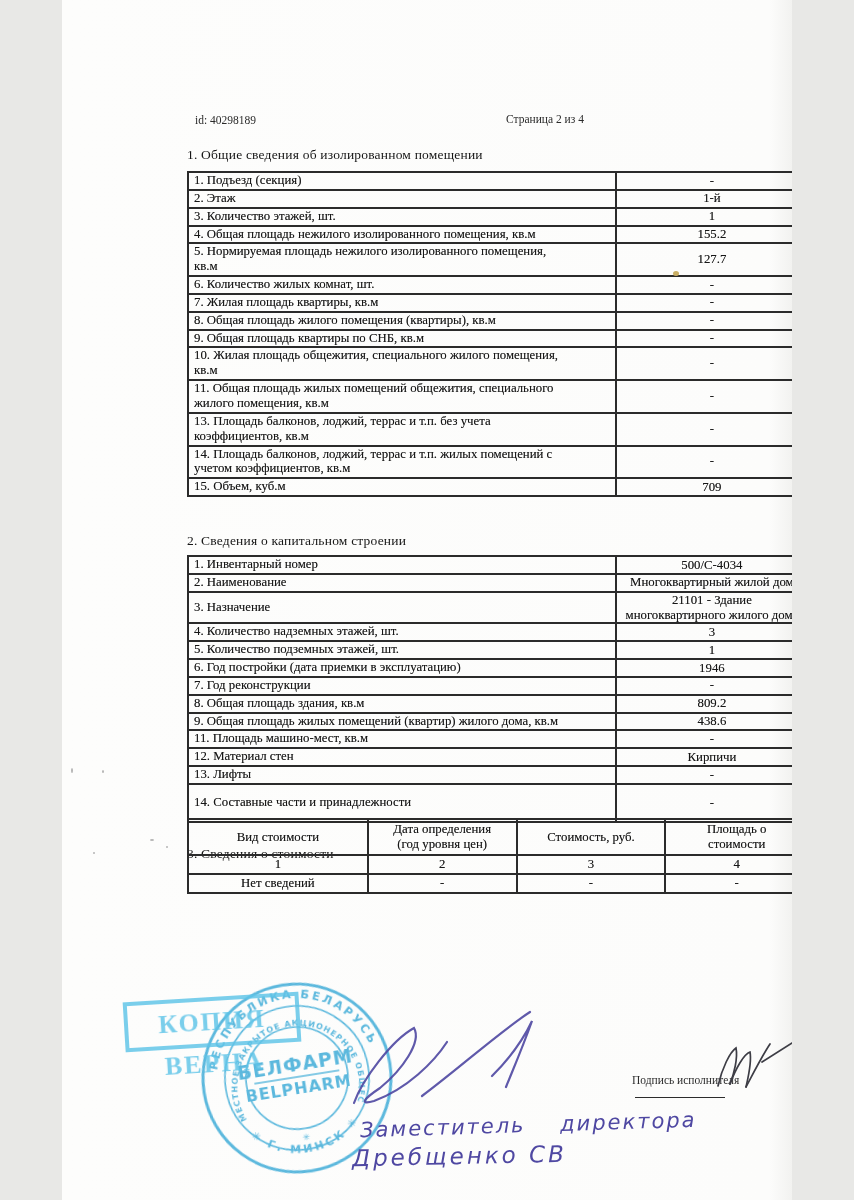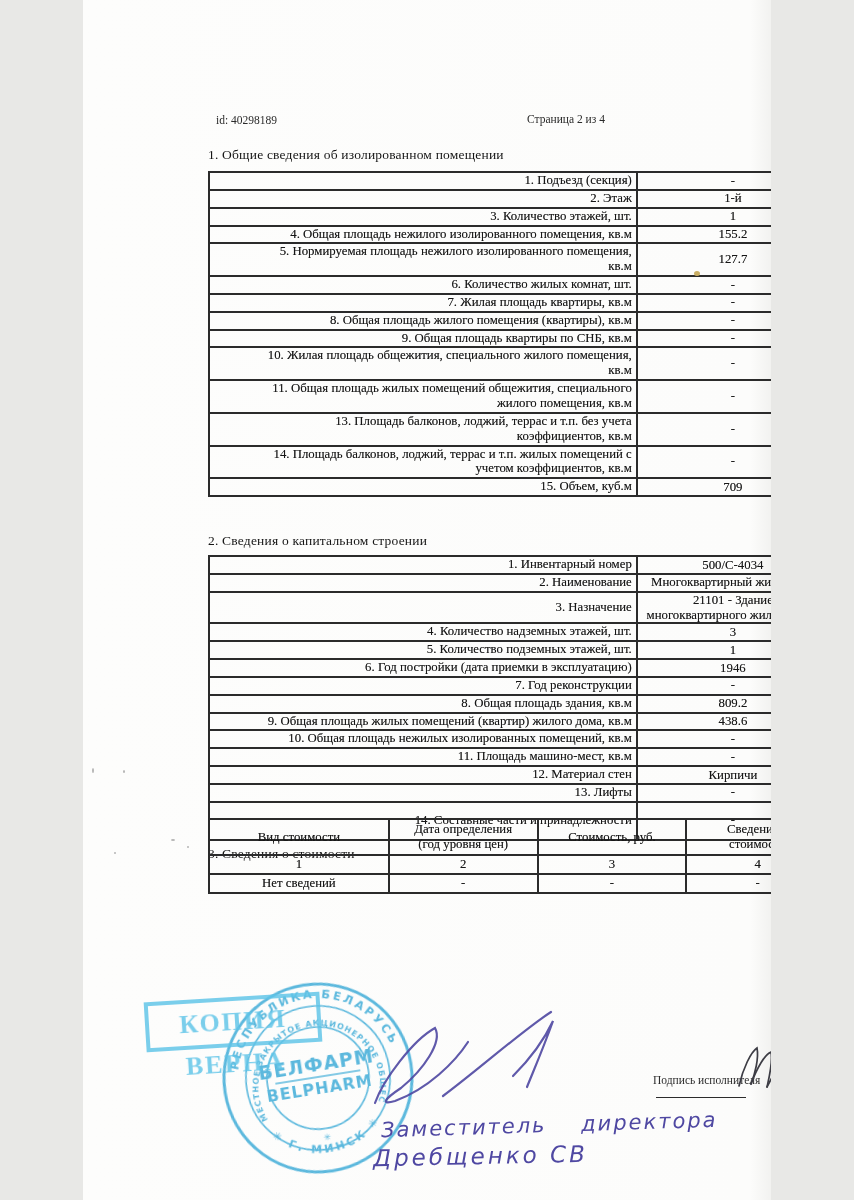--- a/index.html
+++ b/index.html
@@ -2,20 +2,21 @@
 <html><head>
 <meta charset="utf-8">
 <style>
   html,body{margin:0;padding:0;background:#e8e8e6;}
   .page{
     position:relative;width:688px;height:1200px;margin:0 auto;
     background:linear-gradient(90deg,#fdfdfc 0%,#fcfcfb 97%,#f2f2f0 100%);
     overflow:hidden;
     font-family:"Liberation Serif", serif;
     color:#161616;
+    padding-left:42px;
   }
   .abs{position:absolute;}
   #doc-id{left:133px;top:114px;font-size:11.5px;color:#2a2a2a;}
   #page-ind{left:416px;top:113px;font-size:11.5px;color:#2a2a2a;margin-left:28px;}
   .content{position:absolute;left:125px;top:0;width:622px;}
   .sec-title{position:absolute;width:100%;text-align:left;font-weight:normal;font-size:13.5px;letter-spacing:.2px;}
   #t1-title{top:147px;}
   #t2-title{top:533px;}
   #t3-title{top:846px;}
   table.datatable{
@@ -23,21 +24,21 @@
     font-size:12.8px;line-height:1.16;
   }
   #table1{top:171px;}
   #table2{top:555px;}
   #table3{top:818px;}
   table.datatable td{
     border:2px solid #2b2b2b;vertical-align:middle;
     white-space:pre-line;
     text-shadow:0 0 .4px rgba(20,20,20,.45);
   }
-  td.lbl{text-align:right;padding:0 4px 1px 5px;}
+  td.lbl{text-align:left;padding:0 4px 1px 5px;}
   td.val{text-align:center;padding:0 2px;}
   col.c-label{width:69%;}
   col.c-value{width:31%;}
   #table2 tr:last-child td{height:35px;}
   #table3 td{text-align:center;padding:1px 3px;}
   #table3 tr.hdr-row td{height:32px;}
   
   #copy-stamp{
     left:62px;top:997px;width:168px;height:42px;
     border:4px solid #5ec4e8;color:#5ec4e8;
@@ -181,24 +182,20 @@
           </tr>
           <tr>
             <td class="lbl">8. Общая площадь здания, кв.м</td>
             <td class="val">809.2</td>
           </tr>
           <tr>
             <td class="lbl">9. Общая площадь жилых помещений (квартир) жилого дома, кв.м</td>
             <td class="val">438.6</td>
           </tr>
           <tr>
-            <td class="lbl">10. Общая площадь нежилых изолированных помещений, кв.м</td>
-            <td class="val">-</td>
-          </tr>
-          <tr>
             <td class="lbl">11. Площадь машино-мест, кв.м</td>
             <td class="val">-</td>
           </tr>
           <tr>
             <td class="lbl">12. Материал стен</td>
             <td class="val">Кирпичи</td>
           </tr>
           <tr>
             <td class="lbl">13. Лифты</td>
             <td class="val">-</td>
@@ -217,21 +214,21 @@
           <col style="width:24%">
           <col style="width:24%">
           <col style="width:23%">
         </colgroup>
       <tbody id="t3-body">
           <tr class="hdr-row">
             <td class="">Вид стоимости</td>
             <td class="">Дата определения
 (год уровня цен)</td>
             <td class="">Стоимость, руб.</td>
-            <td class="">Сведения о
+            <td class="">Площадь о
 стоимости</td>
           </tr>
           <tr>
             <td class="">1</td>
             <td class="">2</td>
             <td class="">3</td>
             <td class="">4</td>
           </tr>
           <tr>
             <td class="">Нет сведений</td>

